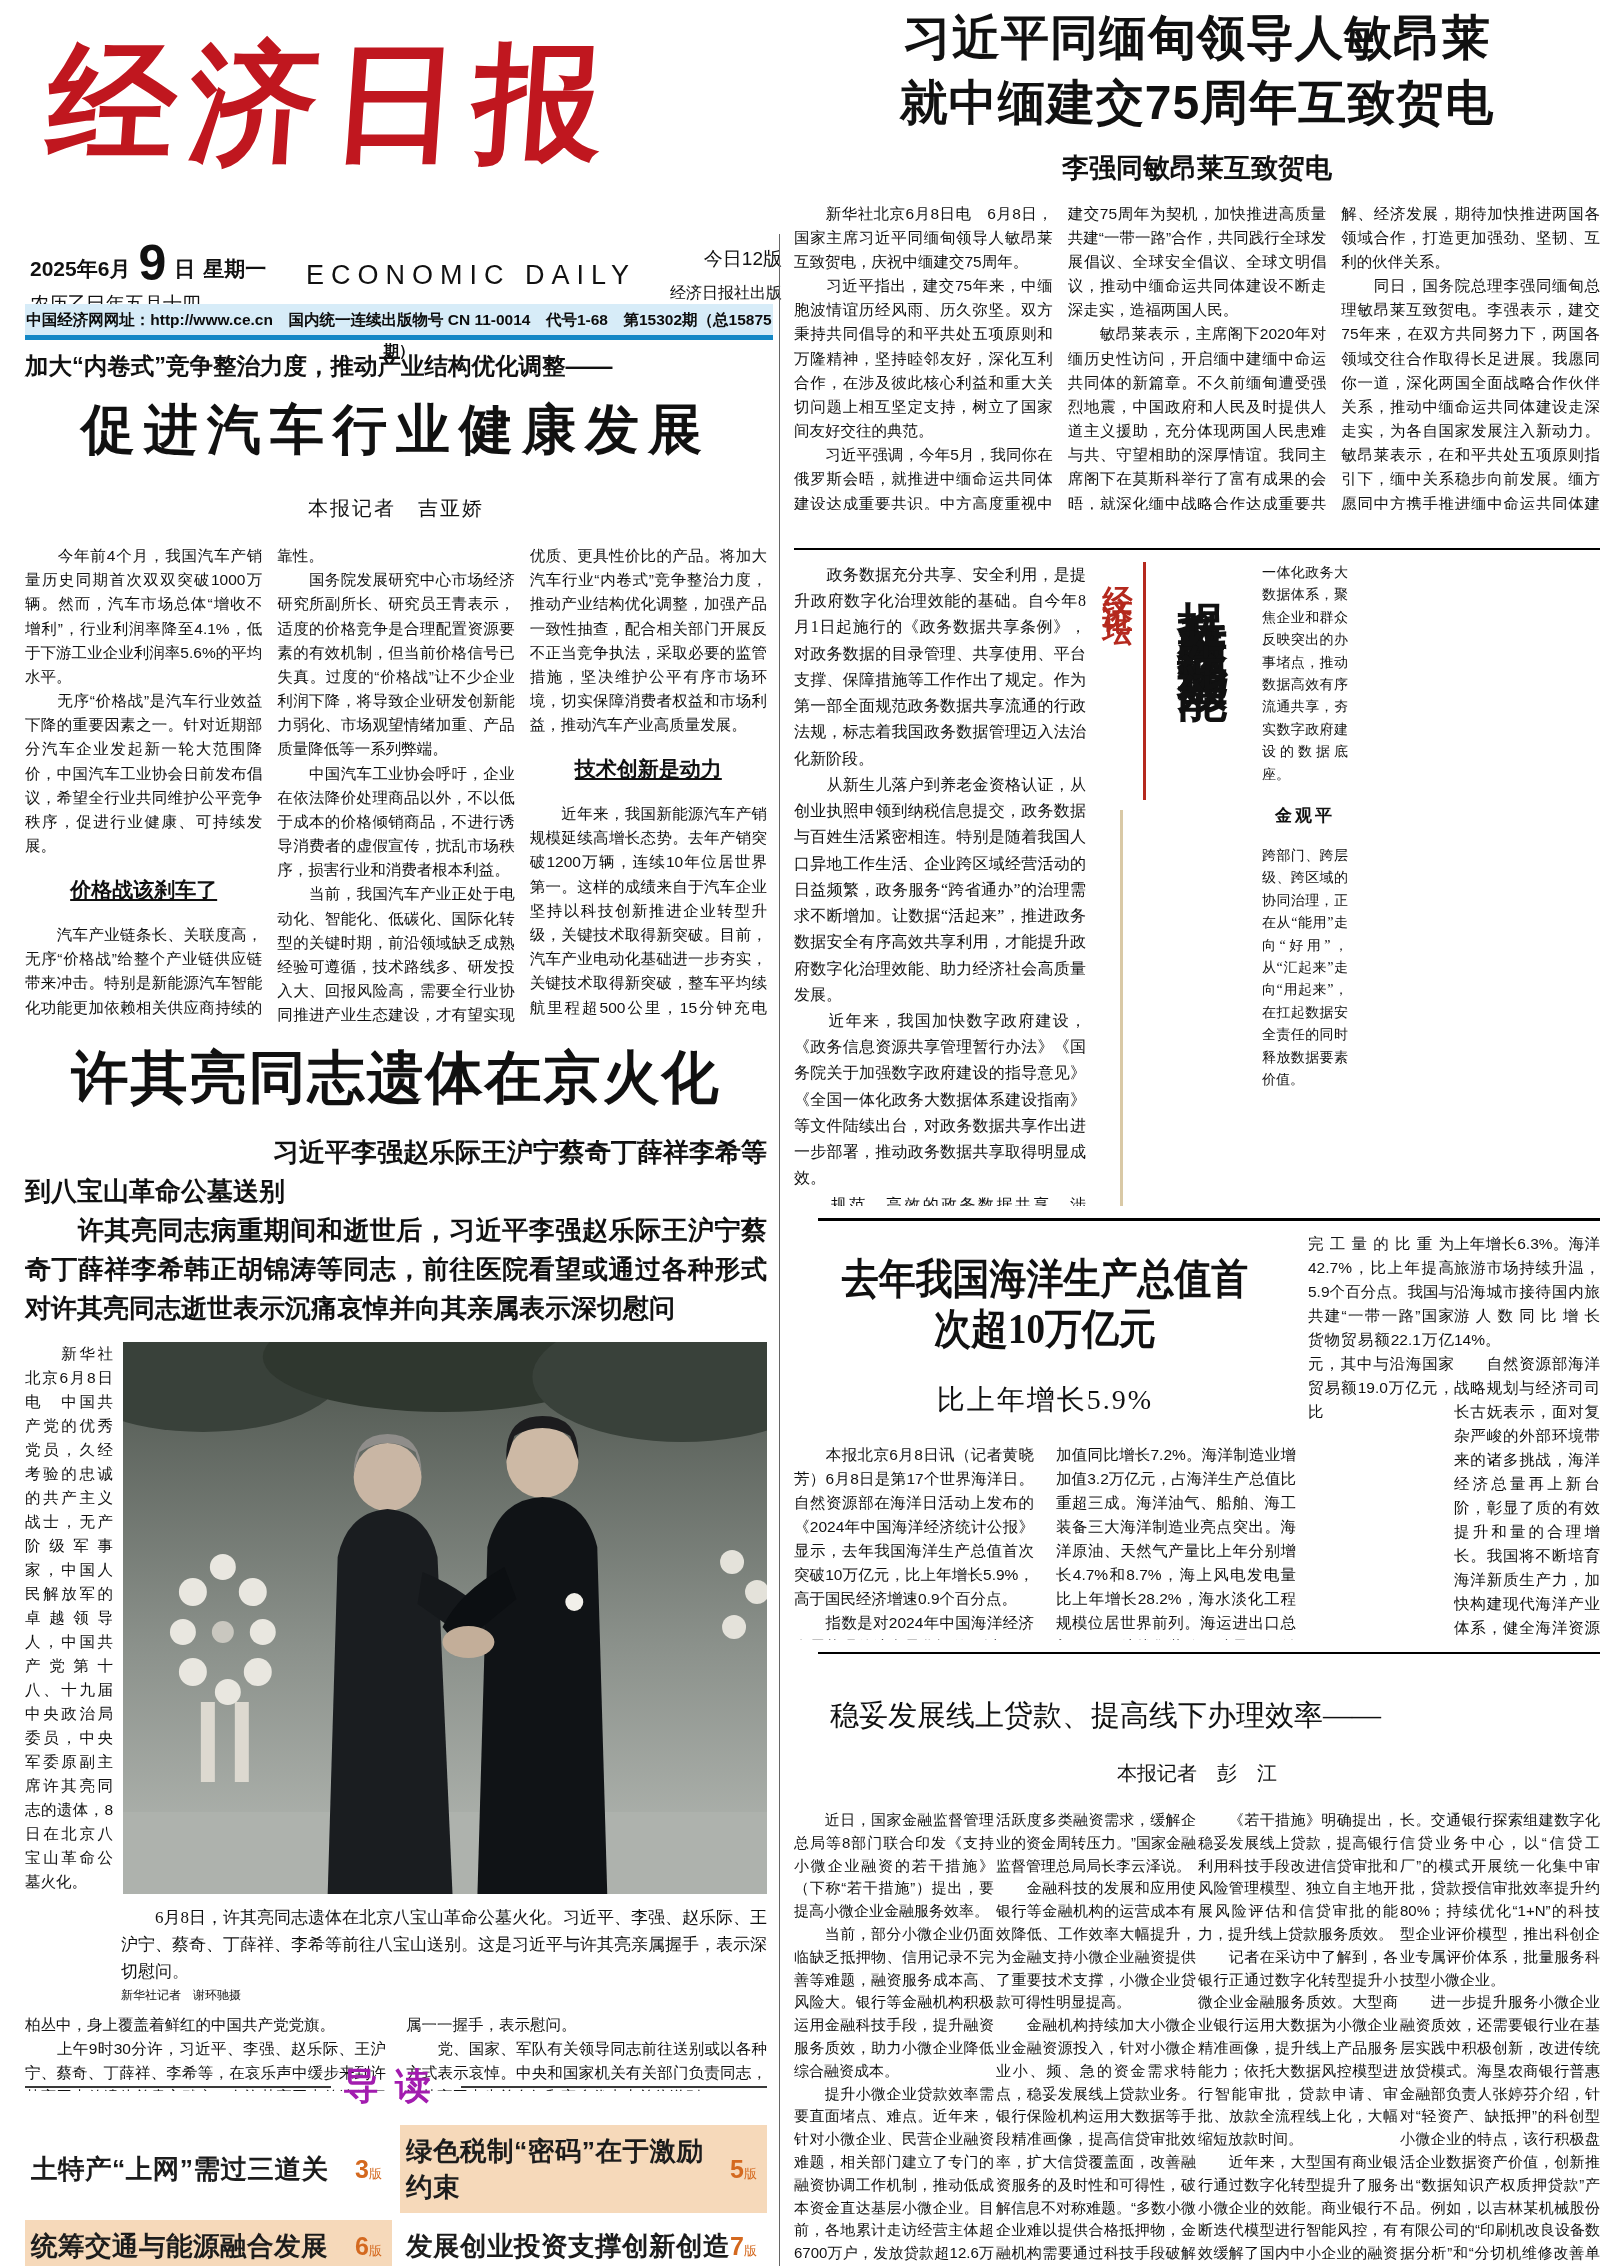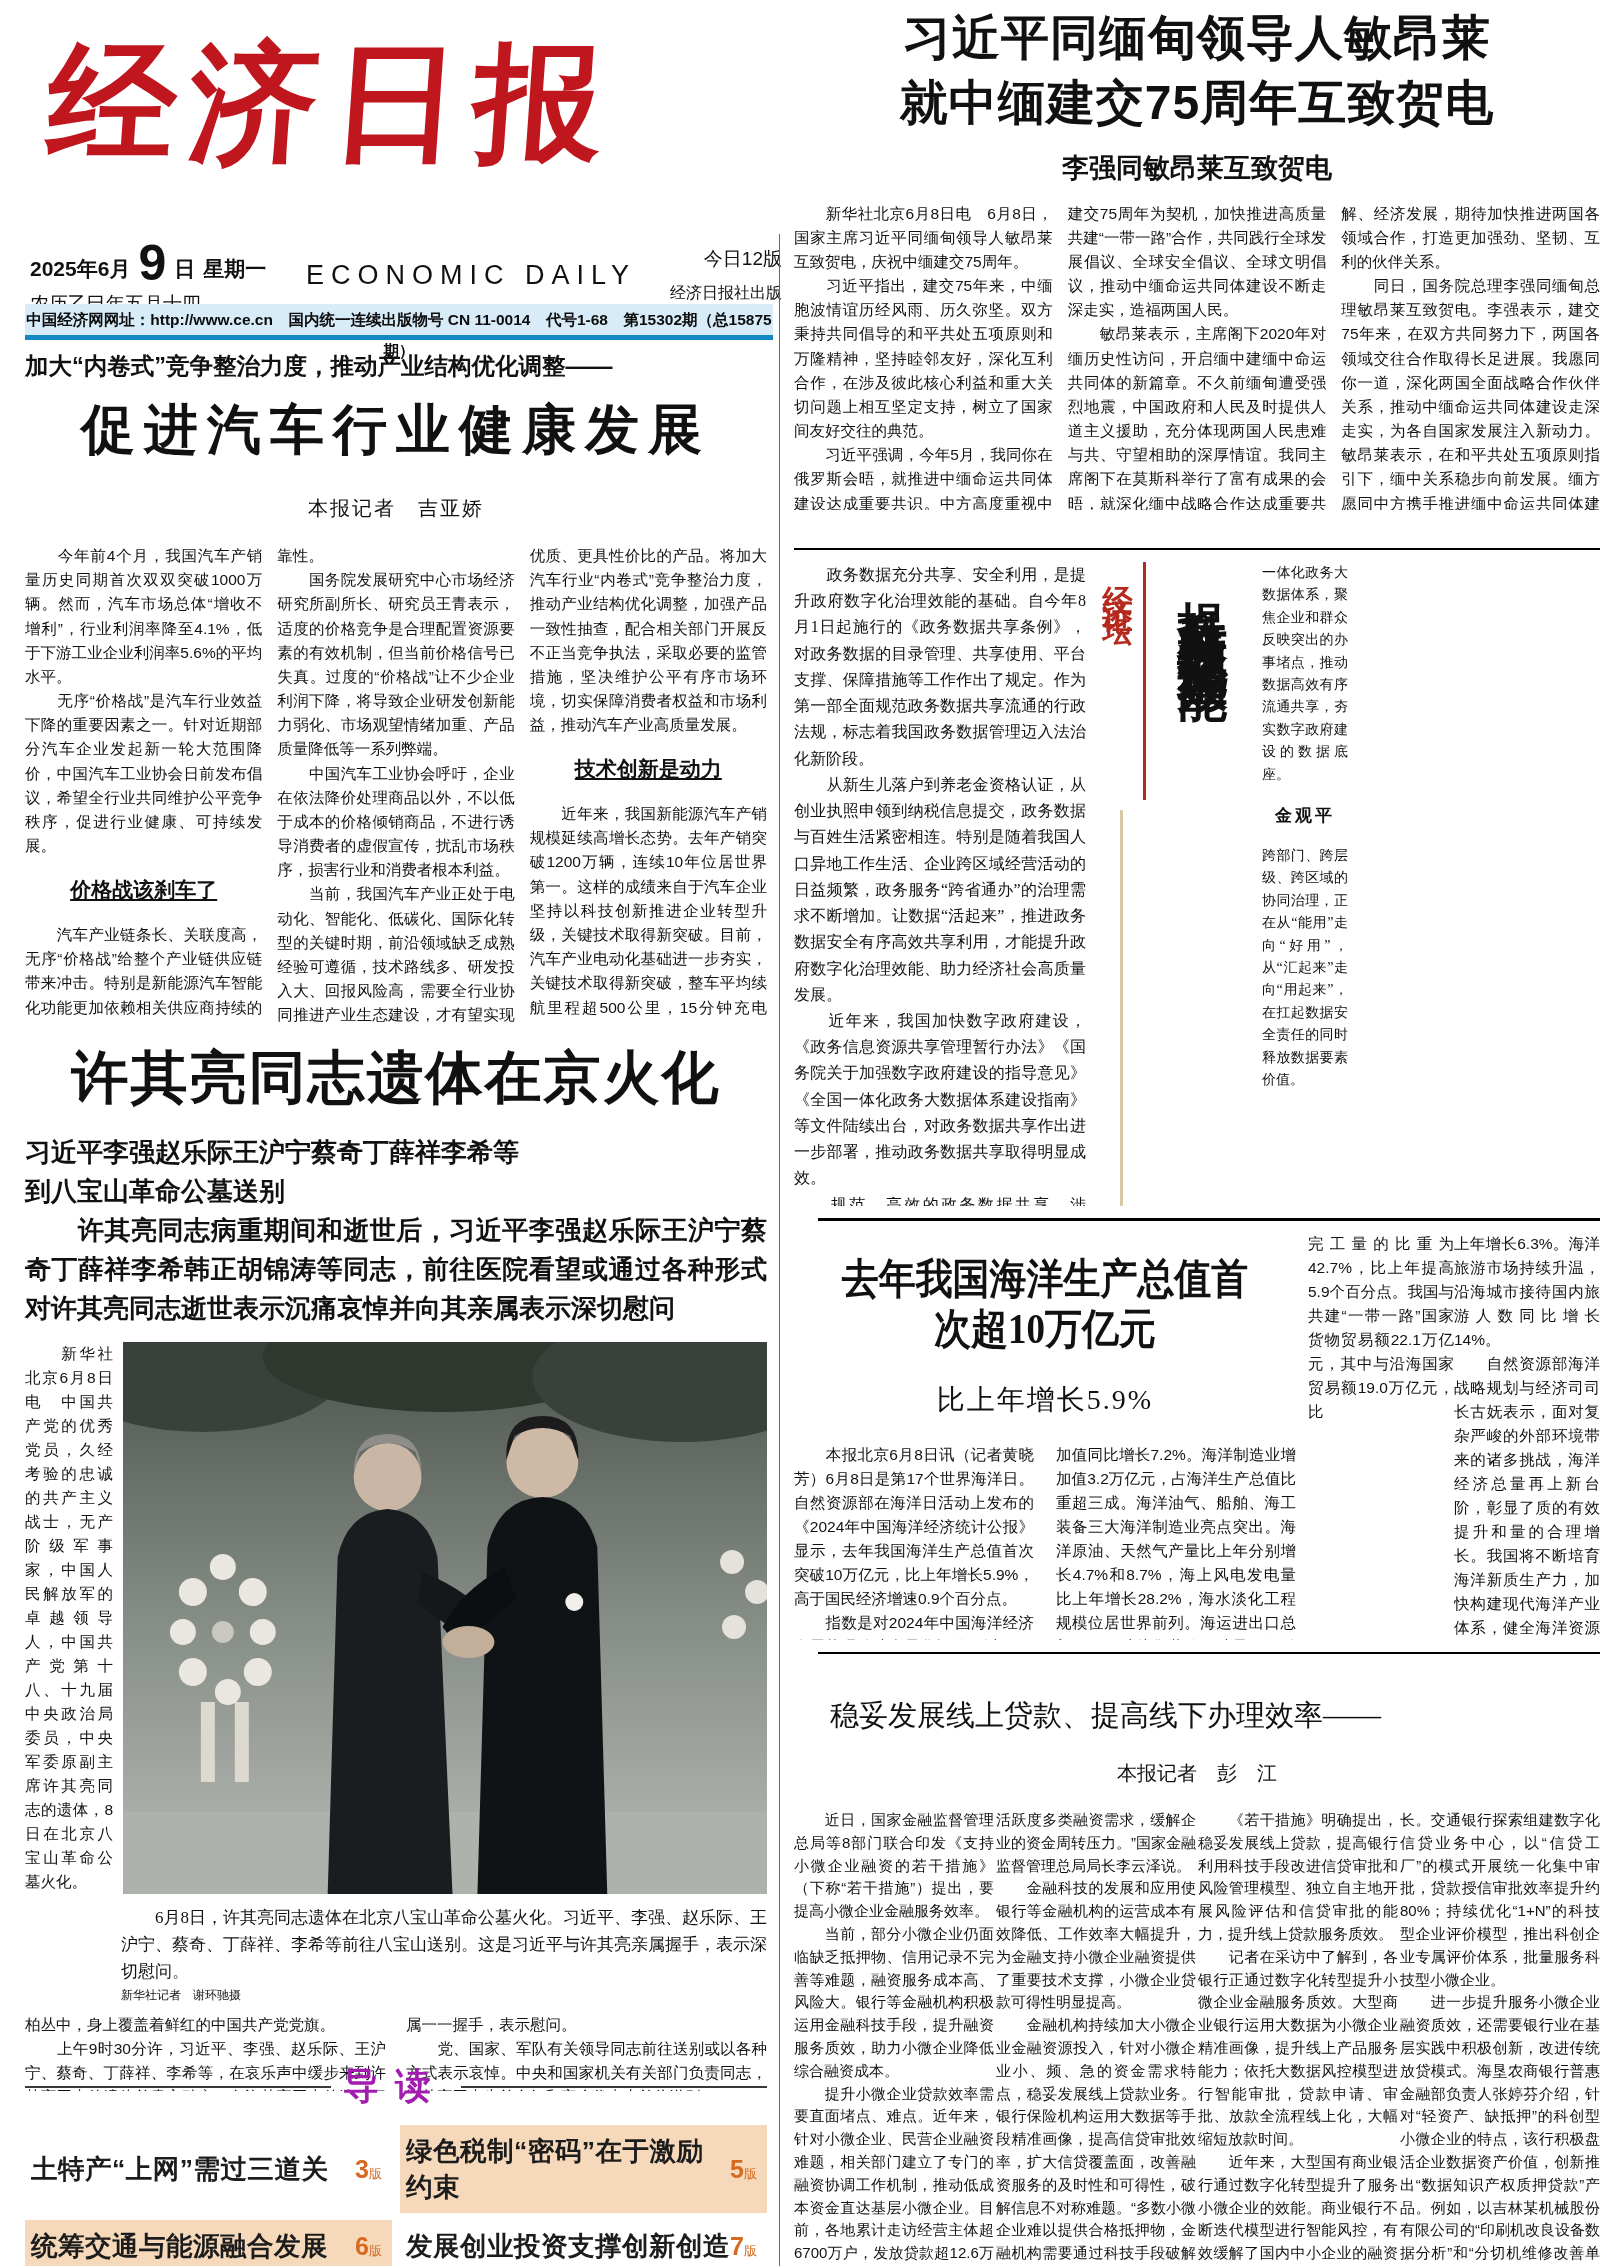--- a/index.html
+++ b/index.html
@@ -87,21 +87,21 @@
   .car-byline{font-family:"Liberation Serif",serif;font-size:20px;text-align:center;
     margin-top:28px;letter-spacing:2px;}
   .car-body{display:flex;gap:15px;margin-top:22px;height:478px;}
   .car-body .col{flex:1;font-size:15.5px;line-height:1.56;}
   .car-subhead{font-size:21px;font-weight:bold;text-align:center;margin:16px 0;text-decoration:underline;}
 
   
   .xu{left:25px;top:1040px;width:742px;}
   .xu-h{font-size:57px;font-weight:900;text-align:center;letter-spacing:2px;}
   .xu-deck{margin-top:16px;font-size:26px;font-weight:bold;line-height:1.5;}
-  .xu-deck .c{text-align:left;}
+  .xu-deck .c{text-align:right;}
   .xu-photo-row{display:flex;gap:10px;margin-top:14px;height:552px;}
   .xu-side{width:88px;font-size:15.5px;line-height:1.55;}
   .xu-photo{flex:1;position:relative;background:#777;}
   .xu-caption{margin-top:10px;padding-left:96px;font-family:"Liberation Serif",serif;
     font-size:17px;line-height:1.6;}
   .xu-credit{text-align:left;font-family:"Liberation Serif",serif;font-size:12px;padding-right:6px;}
   .xu-bottom{display:flex;gap:20px;margin-top:8px;height:78px;}
   .xu-bottom .col{flex:1;font-size:15.5px;line-height:1.55;}
 
   

